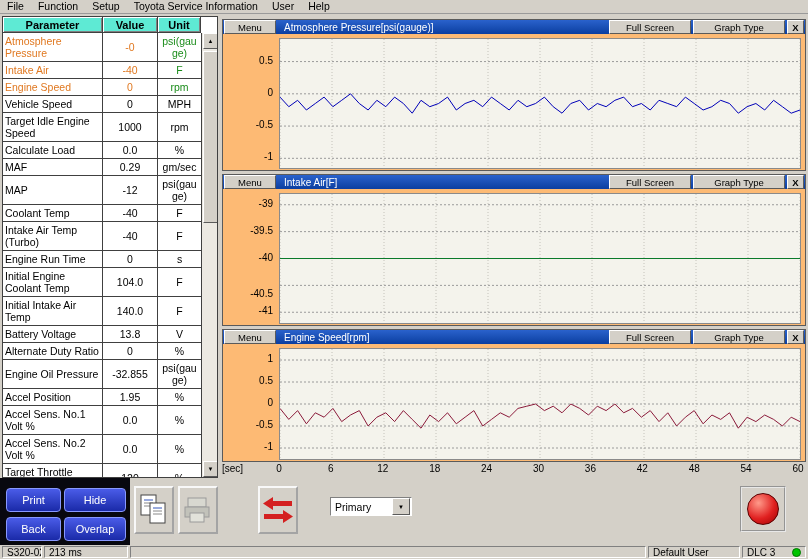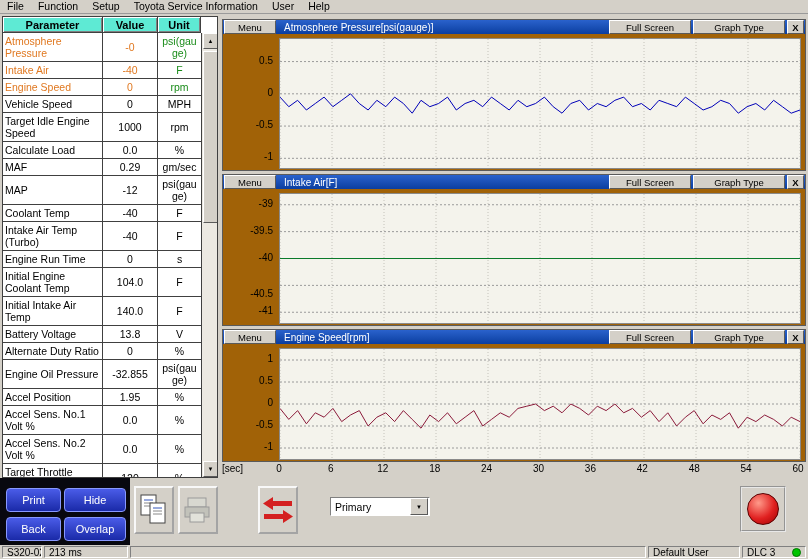--- a/index.html
+++ b/index.html
@@ -26,21 +26,21 @@
   .trow.alert .c-unit{color:#1a8c1a;}
 
   
   .vscroll{position:absolute;right:0;top:16px;bottom:0;width:16px;background:#ece9e2;border-left:1px solid #404040;box-sizing:border-box;}
   .sb-btn{position:absolute;left:1px;width:13px;height:14px;background:#d4d0c8;border:1px solid;border-color:#fff #5a5a5a #5a5a5a #fff;
           font-size:6px;display:flex;align-items:center;justify-content:center;}
   .sb-up{top:0;} .sb-down{bottom:0;}
   .sb-thumb{position:absolute;left:1px;top:18px;width:13px;height:170px;background:#d4d0c8;border:1px solid;border-color:#fff #5a5a5a #5a5a5a #fff;}
 
   
-  .chart-panel{position:absolute;left:222px;width:584px;border:1px solid #5a5a5a;box-sizing:border-box;background:#a16207;}
+  .chart-panel{position:absolute;left:222px;width:584px;border:1px solid #5a5a5a;box-sizing:border-box;background:#fdba74;}
   .cp0{top:19px;height:152px;} .cp1{top:174px;height:152px;} .cp2{top:329px;height:133px;}
   .chart-titlebar{height:14px;display:flex;align-items:center;background:linear-gradient(180deg,#2a62cc,#0b3ea0);padding:0 1px;gap:2px;}
   .tb-btn{height:12px;font-size:9.5px;line-height:9px;background:#d4d0c8;border:1px solid;border-color:#fff #5a5a5a #5a5a5a #fff;
           padding:0 4px;font-family:"Liberation Sans",sans-serif;display:flex;align-items:center;justify-content:center;cursor:default;}
   .menu-btn{width:42px;} .fs-btn{width:72px;margin-left:auto;} .gt-btn{width:82px;} .x-btn{width:15px;padding:0;font-weight:bold;}
   .chart-title{color:#fff;font-size:10px;padding-left:6px;white-space:nowrap;}
   .chart-body{position:relative;height:calc(100% - 14px);}
   svg.plot{position:absolute;left:56px;top:4px;background:#f4f3ec;border:1px solid #8a8a8a;}
   .ylabels span{position:absolute;left:0;width:50px;text-align:right;font-size:10px;line-height:12px;}
   .grid-h{stroke:#9a9a9a;stroke-width:1;stroke-dasharray:2 2;}
@@ -58,21 +58,21 @@
             display:flex;align-items:center;justify-content:center;}
   .btn-print{left:6px;top:10px;width:53px;height:22px;}
   .btn-hide{left:64px;top:10px;width:60px;height:22px;}
   .btn-back{left:6px;top:39px;width:53px;height:22px;}
   .btn-overlap{left:64px;top:39px;width:60px;height:22px;}
 
   .tool-btn{position:absolute;top:486px;width:40px;height:48px;background:#d4d0c8;border:2px outset #f8f8f8;
             display:flex;align-items:center;justify-content:center;box-sizing:border-box;}
   .tb1{left:134px;} .tb2{left:178px;} .tb3{left:258px;}
 
-  .dropdown{position:absolute;left:330px;top:497px;width:100px;height:19px;background:#fff;border:1px solid;
+  .dropdown{position:absolute;left:330px;top:497px;width:82px;height:19px;background:#fff;border:1px solid;
             border-color:#808080 #fff #fff #808080;display:flex;align-items:center;box-sizing:border-box;}
   .dropdown .val{flex:1;padding-left:4px;font-size:10.5px;}
   .drop-btn{width:16px;height:15px;margin-right:1px;background:#d4d0c8;border:1px solid;border-color:#fff #5a5a5a #5a5a5a #fff;
             font-size:6px;display:flex;align-items:center;justify-content:center;}
 
   .record-panel{position:absolute;left:740px;top:486px;width:46px;height:46px;border:2px groove #e8e8e8;background:#d4d0c8;
                 display:flex;align-items:center;justify-content:center;box-sizing:border-box;}
   .record-btn{width:30px;height:30px;border-radius:50%;border:1px solid #5a0000;
               background:radial-gradient(circle at 35% 30%,#ff9a8a,#e02020 55%,#9c0000);}
 

